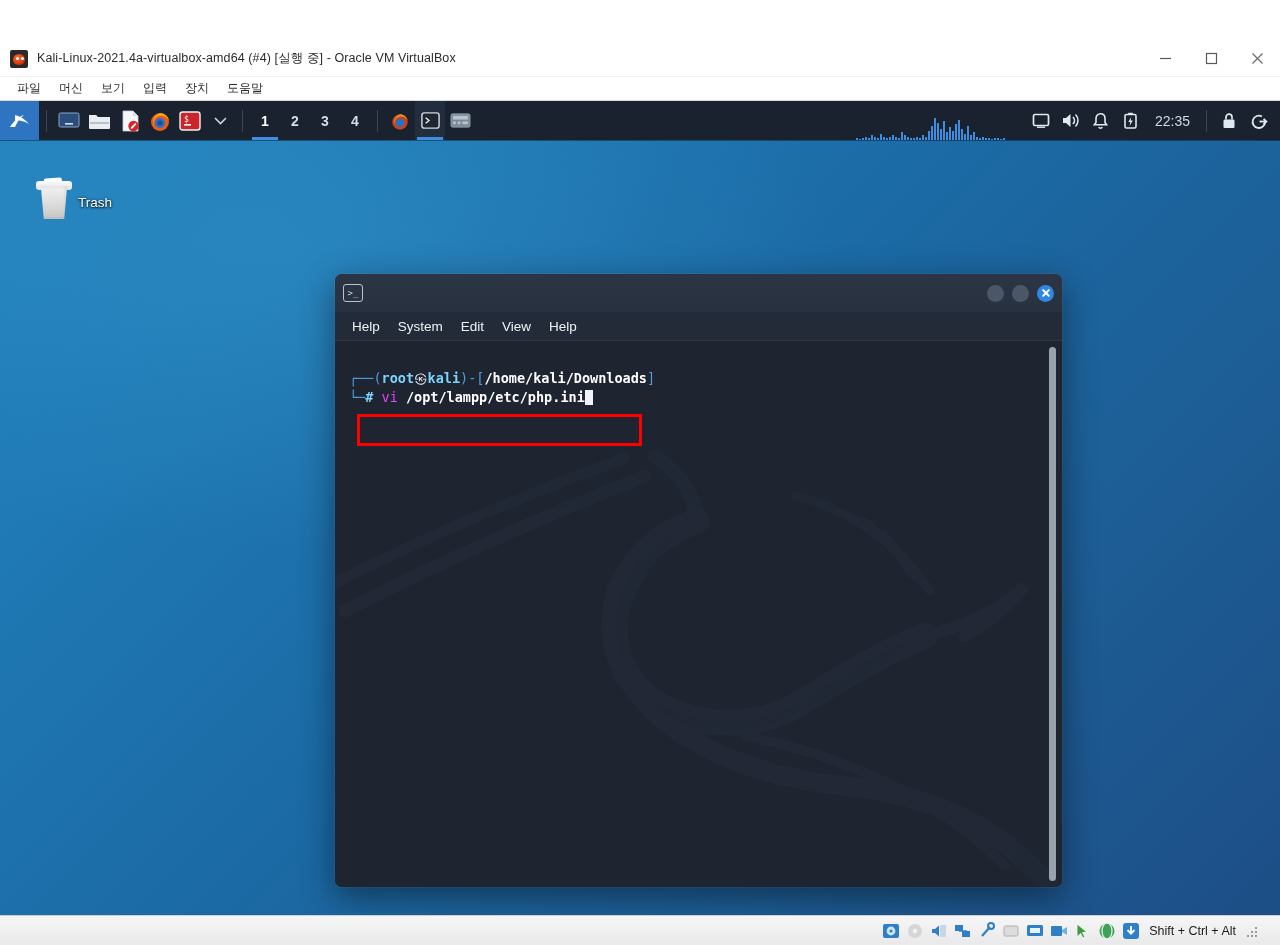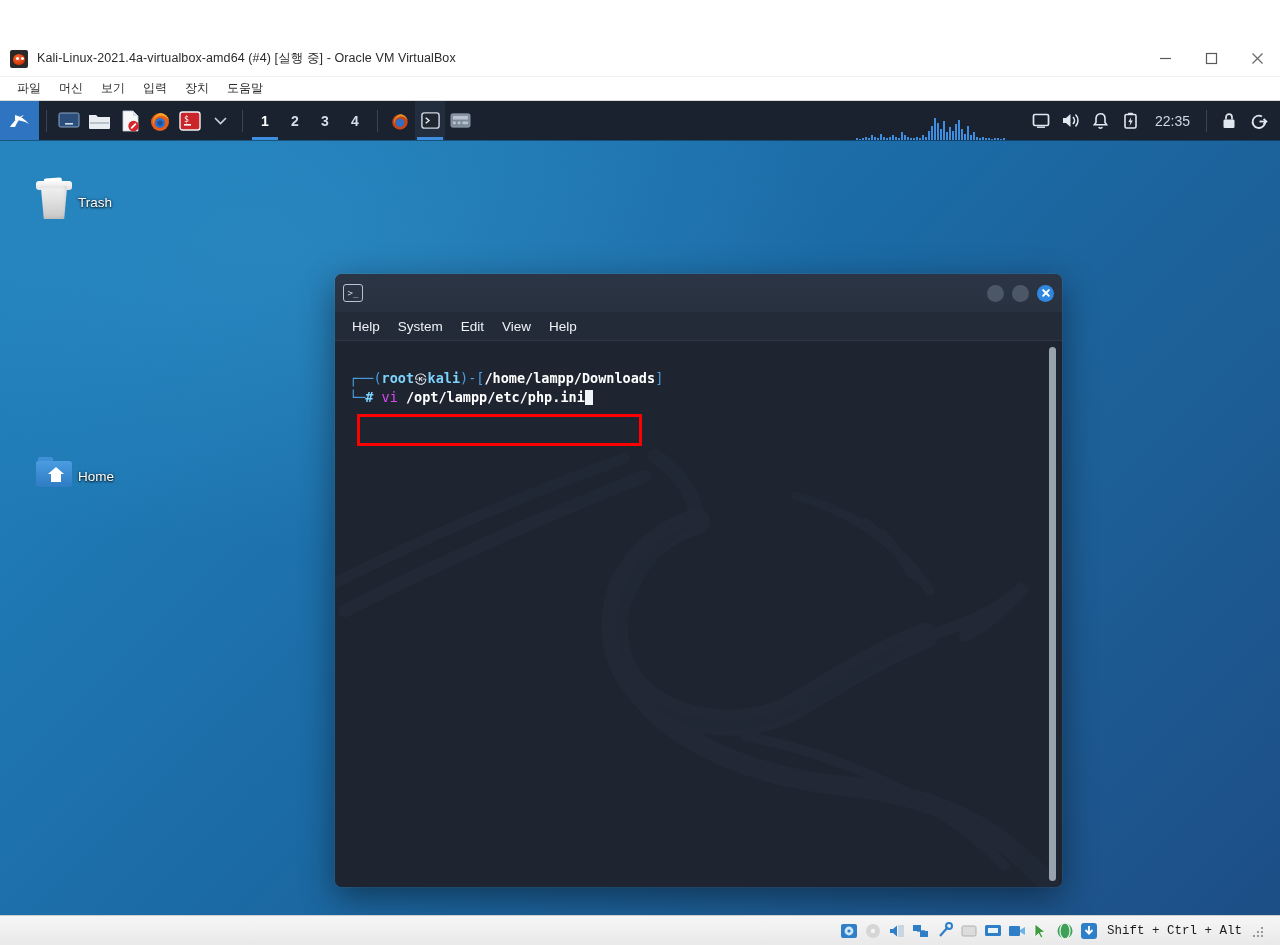--- a/index.html
+++ b/index.html
@@ -348,22 +348,21 @@
     z-index: 20;
     pointer-events: none;
   }
 
   
   #vbox-statusbar {
     height: 30px; flex: 0 0 30px;
     background: linear-gradient(180deg, #f6f6f6 0%, #e9e9e9 100%);
     border-top: 1px solid #cfcfcf;
     display: flex; align-items: center; justify-content: flex-end;
-    padding-right: 16px;
-    font-family: Liberation Mono, monospace;
+    padding-right: 22px;
   }
   .sb-icon {
     width: 20px; height: 20px; margin: 0 2px;
     display: flex; align-items: center; justify-content: center;
   }
   #host-key {
     font-size: 12.5px; color: #1c1c1c; margin-left: 6px; white-space: nowrap;
   }
   #resize-grip {
     width: 14px; height: 14px; margin-left: 8px; position: relative;
@@ -606,28 +605,20 @@
         <div class="trash-paper"></div>
         <div class="trash-bits"></div>
         <div class="trash-bits2"></div>
         <div class="trash-lid"></div>
         <div class="trash-body"></div>
       </div>
       <div class="label">Trash</div>
     </div>
 
 
-    <div class="desktop-icon" style="left:30px; top:348px;">
-      <div class="icon-art">
-        <div class="folder-tab"></div>
-        <div class="folder-body"></div>
-        <div class="house"></div>
-      </div>
-      <div class="label">Home</div>
-    </div>
 
     <div id="terminal-window">
 
       <div id="term-titlebar">
         <div id="term-title-icon">&gt;_</div>
         <div id="term-win-controls">
           <div class="tw-btn tw-min"></div>
           <div class="tw-btn tw-max"></div>
           <div class="tw-btn tw-close"></div>
         </div>
@@ -652,21 +643,21 @@
             <path d="M470 60 C530 75 575 110 605 155" stroke-width="9"></path>
             <path d="M540 85 C560 100 575 118 585 138" stroke-width="7"></path>
             <path d="M558 96 C572 110 582 126 590 142" stroke-width="6"></path>
             <path d="M300 235 C330 300 420 340 520 350 C620 360 690 400 740 470" stroke-width="20"></path>
             <path d="M420 300 C520 320 610 360 680 430" stroke-width="10"></path>
           </g>
           <path d="M372 85 C300 112 276 176 302 234 C332 290 420 298 470 268 C520 238 558 214 598 200 C560 230 500 268 450 286 C390 306 330 288 306 244 C284 202 310 130 372 85 Z" fill="#252c3a"></path>
         </svg>
 
         <div id="term-text">
-<span><span class="c-blue">┌──(</span><span class="c-redb">root</span><span class="c-white">㉿</span><span class="c-redb">kali</span><span class="c-blue">)-[</span><span class="c-whiteb">/home/lampp/Downloads</span><span class="c-blue">]</span></span>
+<span><span class="c-blue">┌──(</span><span class="c-redb">root</span><span class="c-white">㉿</span><span class="c-redb">kali</span><span class="c-blue">)-[</span><span class="c-whiteb">/home/kali/Downloads</span><span class="c-blue">]</span></span>
 <span><span class="c-blue">└─</span><span class="c-redb">#</span> <span class="c-grey">vi</span> <span class="c-whiteb u">/opt/lampp/etc/php.ini</span><span class="cursor-block"></span></span>
         </div>
 
         <div id="term-scrollbar">
           <div id="term-scrollthumb"></div>
         </div>
       </div>
     </div>
 
     <div id="annotation-box"></div>

